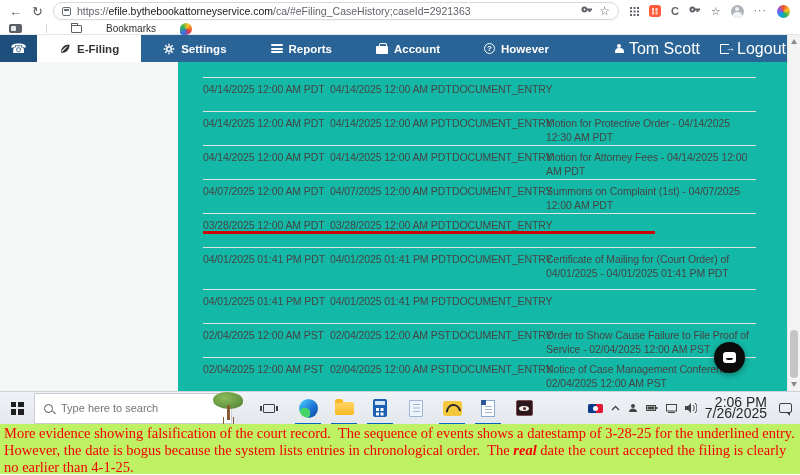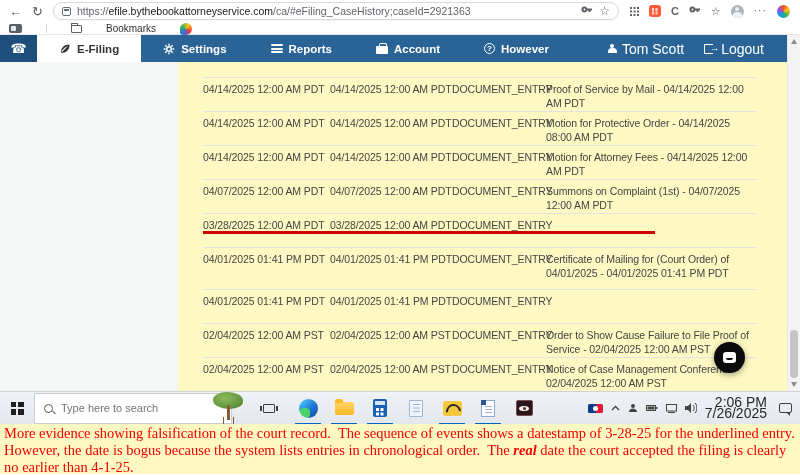--- a/index.html
+++ b/index.html
@@ -47,31 +47,31 @@
   
   .appbar{position:absolute;top:35px;left:0;width:800px;height:27px;background:var(--navbar-bg);display:flex;align-items:stretch;color:#fff}
   .phone-btn{width:37px;background:var(--phone-bg);display:flex;align-items:center;justify-content:center;font-size:13px}
   .tab{display:flex;align-items:center;gap:6px;padding:0 22px;font-size:11.5px;font-weight:700;cursor:default}
   .tab.active{background:#fff;color:#333}
   .i-reports{width:12px;height:9px;display:flex;flex-direction:column;justify-content:space-between}
   .i-reports i{display:block;height:2px;background:#fff;border-radius:1px}
   .i-case{width:12px;height:8px;background:#fff;border-radius:1px;position:relative;margin-top:2px}
   .i-case::before{content:"";position:absolute;left:3px;top:-3px;width:6px;height:3px;border:1.5px solid #fff;border-bottom:none;border-radius:2px 2px 0 0}
   .i-q{width:11px;height:11px;border:1.5px solid #fff;border-radius:50%;display:flex;align-items:center;justify-content:center;font-size:8px;font-weight:700}
-  .appbar-right{margin-left:auto;display:flex;align-items:center;gap:20px;padding-right:36px;font-size:14px;font-weight:400}
+  .appbar-right{margin-left:auto;display:flex;align-items:center;gap:20px;padding-right:14px;font-size:16px;font-weight:400}
   .user-chip,.logout-chip{display:flex;align-items:center;gap:5px}
   .i-person{width:9px;height:10px;position:relative}
   .i-person::before{content:"";position:absolute;left:2.5px;top:0;width:4px;height:4px;border-radius:50%;background:#fff}
   .i-person::after{content:"";position:absolute;left:0;top:4.5px;width:9px;height:5px;border-radius:4px 4px 0 0;background:#fff}
   .i-logout{width:9px;height:10px;border:1.3px solid #fff;border-right:none;position:relative;margin-right:3px}
   .i-logout::after{content:"→";position:absolute;right:-6px;top:-2px;font-size:9px;color:#fff}
 
   
   .content{position:absolute;top:62px;left:0;width:800px;height:329px;background:#f5f6f6}
-  .panel{position:absolute;left:178px;top:0;width:609px;height:329px;background:#fef9c3}
+  .panel{position:absolute;left:178px;top:0;width:609px;height:329px;background:#14b8a6}
   .ctable{position:absolute;left:25px;top:15px;width:553px;border-top:1px solid var(--line)}
   .crow{display:grid;grid-template-columns:127px 122px 94px 210px;height:34px;border-bottom:1px solid var(--line);padding-top:4px;position:relative;font-size:10.5px;letter-spacing:-0.1px;line-height:14px;color:var(--txt)}
   .crow:nth-child(6){height:42px}
   .cell{white-space:nowrap}
   .cell-desc{white-space:normal;padding-right:6px}
   .red-underline{position:absolute;left:0;top:17px;width:452px;height:3px;background:var(--underline);z-index:3}
   .chat-fab{position:absolute;left:714px;top:280px;width:31px;height:31px;border-radius:50%;background:#0b0b0b;box-shadow:0 2px 6px rgba(0,0,0,.35);display:flex;align-items:center;justify-content:center}
   .chat-glyph{width:13px;height:11px;background:#fff;border-radius:3px;position:relative}
   .chat-glyph::after{content:"";position:absolute;left:3px;bottom:3px;width:7px;height:2px;border-radius:0 0 3px 3px;background:#0b0b0b}
 
@@ -118,21 +118,21 @@
   .i-eye::after{content:"";position:absolute;left:6px;top:5.5px;width:3.5px;height:3.5px;border-radius:50%;background:#55262c}
   .tb-tray{margin-left:auto;display:flex;align-items:center;gap:8px;padding-right:8px}
   .i-mlb{width:15px;height:9px;border-radius:1.5px;background:linear-gradient(90deg,#0a3a8c 55%,#e01a34 55%);position:relative}
   .i-mlb::after{content:"";position:absolute;left:5px;top:2px;width:5px;height:5px;border-radius:50%;background:#fff}
   .tb-clock{text-align:right;font-size:14px;line-height:11.5px;color:#26282b}
   .i-notif{width:13px;height:10px;border:1.3px solid #3c3f43;border-radius:2px;position:relative;margin-left:4px}
   .i-notif::after{content:"";position:absolute;right:1px;bottom:-4px;width:0;height:0;border-top:3px solid #3c3f43;border-left:3px solid transparent}
   .ticon{display:flex;align-items:center}
 
   
-  .annotation{position:absolute;top:424px;left:0;width:800px;height:50px;background:#fef9c3;padding:1px 4px 0 4px;
+  .annotation{position:absolute;top:424px;left:0;width:800px;height:50px;background:#bef264;padding:1px 4px 0 4px;
     font-family:"Liberation Serif",serif;font-size:14.5px;line-height:16.8px;color:var(--annot);white-space:pre-wrap}
   .annotation .emph{font-weight:700;font-style:italic}
 </style>
 </head>
 <body>
 
 <div class="chrome">
   <div class="addr-row">
     <span class="nav-glyph">←</span>
     <span class="nav-glyph">↻</span>
@@ -216,27 +216,26 @@
   </div>
 </nav>
 
 <div class="content">
   <div class="panel">
     <div class="ctable">
         <div class="crow">
     <div class="cell">04/14/2025 12:00 AM PDT</div>
     <div class="cell">04/14/2025 12:00 AM PDT</div>
     <div class="cell">DOCUMENT_ENTRY</div>
-    <div class="cell cell-desc">Proof of Service by Mail - 04/14/2025 12:00 AM PDT</div>
-  </div>
-        <div class="crow">
-    <div class="cell">04/14/2025 12:00 AM PDT</div>
-    <div class="cell">04/14/2025 12:00 AM PDT</div>
-    <div class="cell">DOCUMENT_ENTRY</div>
-    <div class="cell cell-desc">Motion for Protective Order - 04/14/2025 08:00 AM PDT</div>
+  </div>
+        <div class="crow">
+    <div class="cell">04/14/2025 12:00 AM PDT</div>
+    <div class="cell">04/14/2025 12:00 AM PDT</div>
+    <div class="cell">DOCUMENT_ENTRY</div>
+    <div class="cell cell-desc">Motion for Protective Order - 04/14/2025 12:30 AM PDT</div>
   </div>
         <div class="crow">
     <div class="cell">04/14/2025 12:00 AM PDT</div>
     <div class="cell">04/14/2025 12:00 AM PDT</div>
     <div class="cell">DOCUMENT_ENTRY</div>
     <div class="cell cell-desc">Motion for Attorney Fees - 04/14/2025 12:00 AM PDT</div>
   </div>
         <div class="crow">
     <div class="cell">04/07/2025 12:00 AM PDT</div>
     <div class="cell">04/07/2025 12:00 AM PDT</div>

